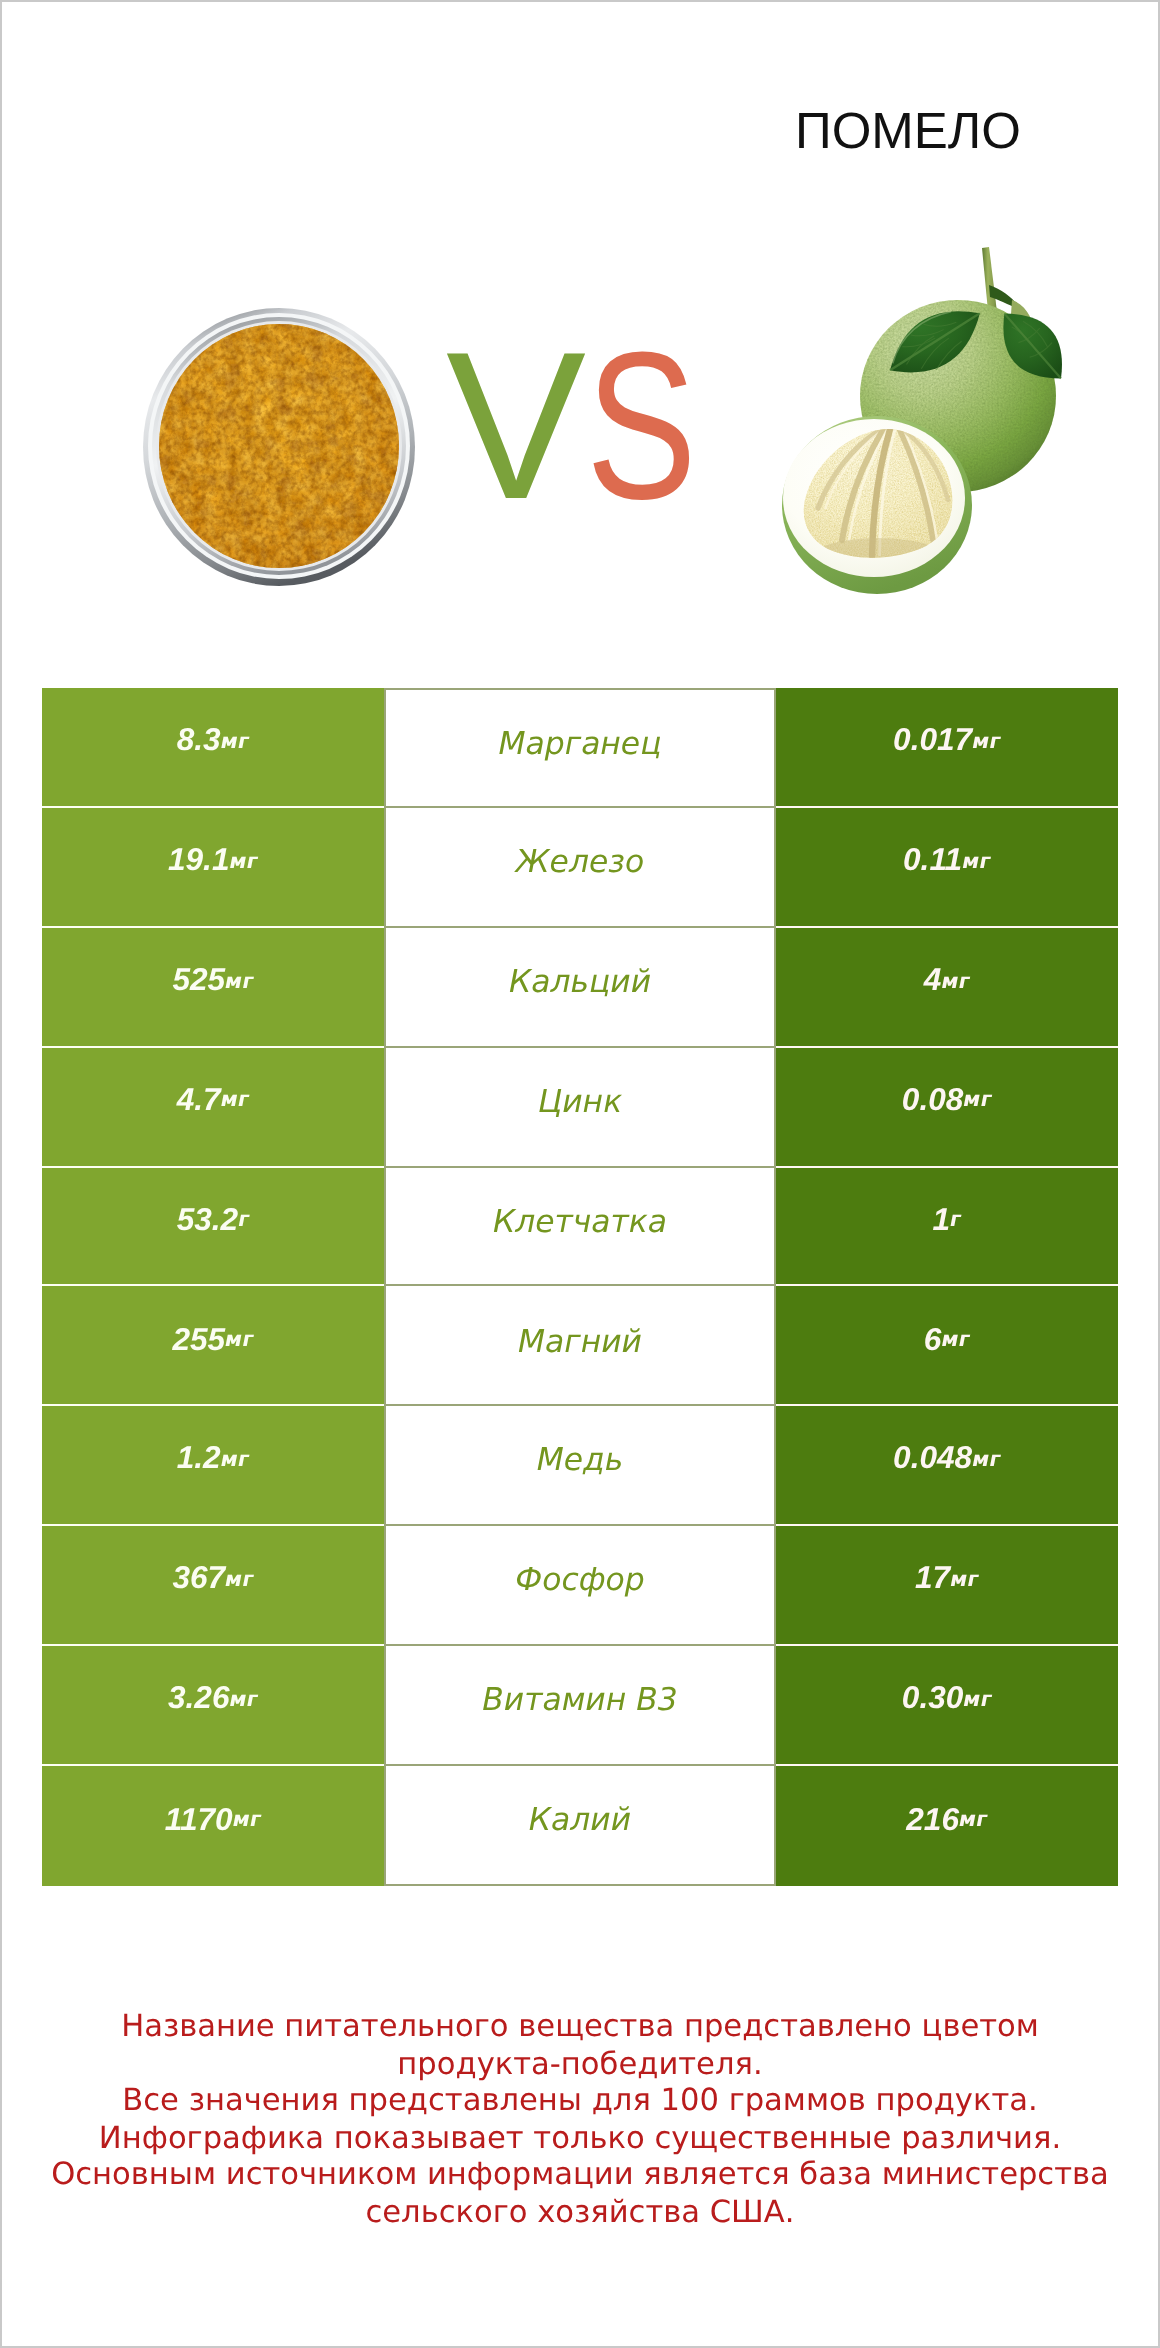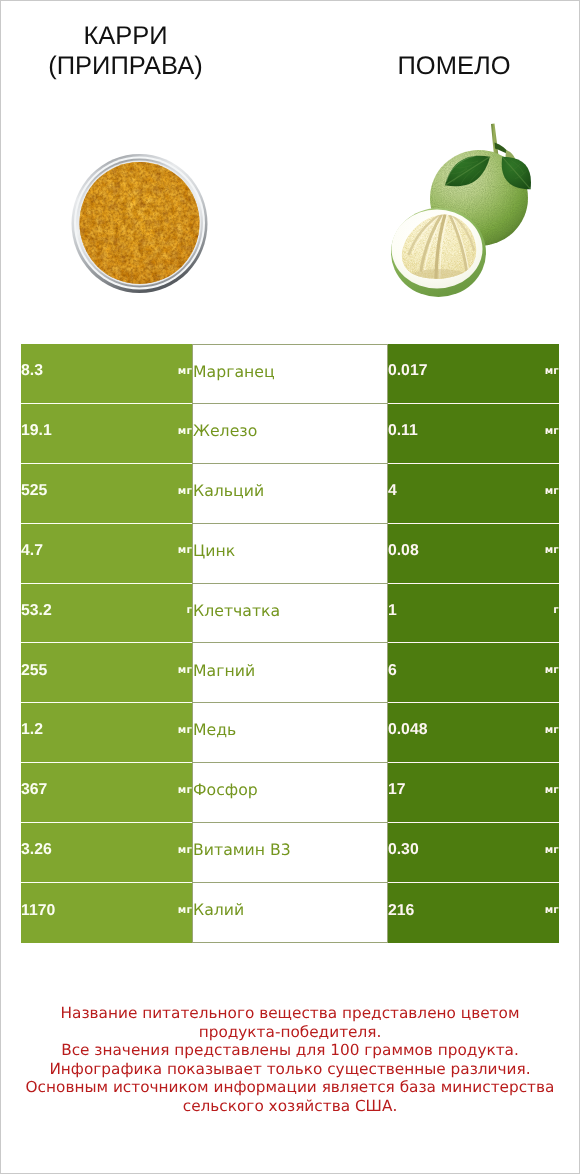--- a/index.html
+++ b/index.html
@@ -31,46 +31,45 @@
   
   .vs { position:absolute; top:160px; left:222px; font-size:105px; font-weight:400;
         line-height:105px; letter-spacing:0px; }
   .vs .v { color:#7ba23b; }
   .vs .s { color:#dd6b4f; display:inline-block; transform:scaleX(0.79); transform-origin:left center; }
 
   
   #table { position:absolute; left:20px; top:343px; width:538px; }
   .row { display:flex; height:59.9px; }
   .cell {
-    display:flex; align-items:center; justify-content:space-between;
+    display:flex; align-items:center; justify-content:center;
     font-family:"Liberation Sans", sans-serif;
     font-size:15.8px; font-weight:700; line-height:1;
     padding-bottom:5px;
+    font-style:italic;
   }
   .cell .unit { font-family:"DejaVu Sans", sans-serif; font-size:10.4px; font-weight:700; margin-left:0; letter-spacing:0.2px;}
   .left  { width:180px; background:#80a62f; color:#fbfdf2; border-bottom:1.6px solid #fdfff4; }
   .mid   { width:206px; background:#fff; color:#74961f; font-weight:400;
            font-family:"DejaVu Sans", sans-serif; font-size:15.7px;
            border:1px solid #9aa578; border-top:none; }
   .right { width:180px; background:#4d7c0f; color:#fdf6f2; border-bottom:1.6px solid #fff8f4; }
   .row:first-child .mid { border-top:1px solid #9aa578; }
   .row:last-child .left, .row:last-child .right { border-bottom:none; }
 
   
   #footer { position:absolute; left:0; top:1003px; width:578px; text-align:center;
             font-family:"DejaVu Sans", sans-serif;
             font-size:15.3px; color:#b91c1c; line-height:18.5px; }
 </style>
 </head>
 <body>
 
 <div class="page">
 
-  <div class="title" id="title-left">КАРРИ
-(ПРИПРАВА)</div>
   <div class="title" id="title-right">ПОМЕЛО</div>
 
   <div id="bowl">
 <svg viewBox="0 0 137 140" width="137" height="140">
   <defs>
     <linearGradient id="rimL" x1="0.15" y1="0" x2="0.5" y2="1">
       <stop offset="0%" stop-color="#5b5f64"></stop>
       <stop offset="5%" stop-color="#8e9296"></stop>
       <stop offset="13%" stop-color="#c9ccd0"></stop>
       <stop offset="26%" stop-color="#e8eaec"></stop>
@@ -243,20 +242,21 @@
       <path d="M71 97 C 77 110 84 128 87.5 152" stroke="#cfc08a" stroke-width="2.9" fill="none" opacity="0.86" stroke-linecap="round"></path>
       <path d="M73 97 C 79 110 86 128 89.5 152" stroke="#fdf9e6" stroke-width="1.25" fill="none" opacity="0.68"></path>
       <path d="M74 98 C 83 105 91 117 95 132" stroke="#d5c795" stroke-width="2.2" fill="none" opacity="0.7" stroke-linecap="round"></path>
 
       <ellipse cx="60" cy="163" rx="36" ry="12" fill="#cdbd85" opacity="0.45"></ellipse>
     </g>
   </g>
 </svg>
   </div>
 
+  <div class="vs"><span class="v">V</span><span class="s">S</span></div>
 
   <div id="table">
       <div class="row">
         <div class="cell left">
           <span>8.3</span>
           <span class="unit">мг</span>
         </div>
         <div class="cell mid">
           <span>Марганец</span>
         </div>

